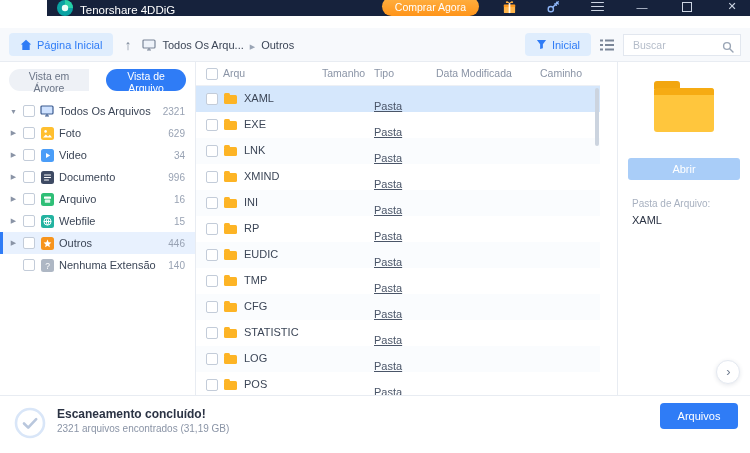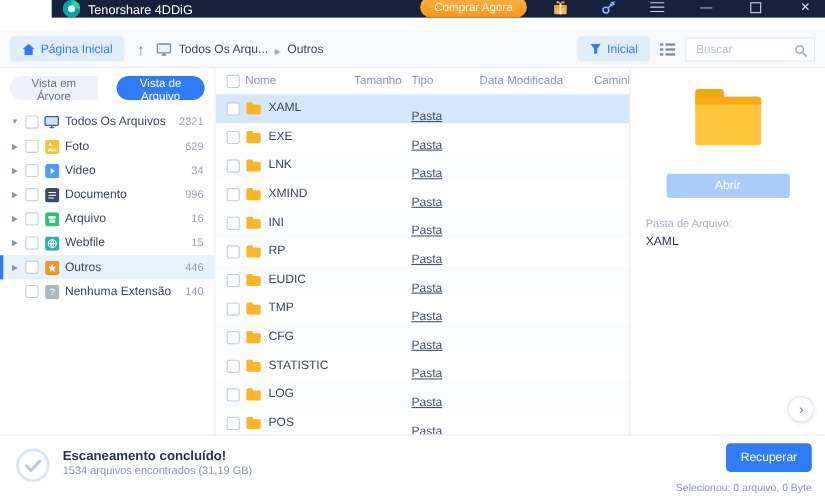--- a/index.html
+++ b/index.html
@@ -68,21 +68,21 @@
   .trow.sel{background:#d5e7fc;}
   .trow .cb{position:absolute;left:10px;top:7px;}
   .folder{position:absolute;left:28px;top:9px;width:13px;height:9px;background:#fdb425;border-radius:1.5px;}
   .folder::before{content:"";position:absolute;top:-2.5px;left:0;width:6px;height:3px;
     background:#fdb425;border-radius:1.5px 1.5px 0 0;}
   .c-name{position:absolute;left:48px;top:6px;}
   .c-tipo{position:absolute;left:178px;top:14px;color:#4a5568;text-decoration:underline;}
   .scroll-thumb{position:absolute;right:1px;top:26px;width:4px;height:58px;background:#ccd4df;border-radius:2px;}
 
   
-  .preview{position:absolute;top:62px;right:0;width:178px;height:334px;background:#fff;
+  .preview{position:absolute;top:62px;right:0;width:133px;height:334px;background:#fff;
     border-left:1px solid #e8ecf2;box-sizing:border-box;}
   .folder-large{position:relative;width:60px;height:44px;background:#ffc63d;border-radius:3px;
     margin:26px auto 26px;}
   .folder-large::before{content:"";position:absolute;top:-7px;left:0;width:26px;height:8px;
     background:#f2a60f;border-radius:3px 3px 0 0;}
   .folder-large::after{content:"";position:absolute;top:0;left:0;right:0;height:7px;
     background:#f6ab13;border-radius:3px 3px 0 0;}
   .open-btn{display:block;margin:0 auto;width:112px;height:22px;background:#a9cdf8;color:#fff;
     border:none;border-radius:3px;font-size:11px;cursor:pointer;font-family:inherit;}
   .p-label{margin:18px 0 5px 14px;color:#a8b1c0;font-size:10px;}
@@ -304,21 +304,21 @@
           </svg>
         </span>
       <span class="t-label">Nenhuma Extensão</span>
       <span class="t-count">140</span>
     </div>
   </div>
 
   <div class="main">
     <div class="thead">
       <span class="cb h-cb"></span>
-      <span class="h-nome">Nome</span>
+      <span class="h-nome">Arqu</span>
       <span class="h-tam">Tamanho</span>
       <span class="h-tipo">Tipo</span>
       <span class="h-data">Data Modificada</span>
       <span class="h-cam">Caminho</span>
     </div>
 
     <div class="trow sel">
       <span class="cb"></span>
         <span class="folder"></span>
       <span class="c-name">XAML</span>
@@ -403,18 +403,17 @@
   </div>
 
   <div class="statusbar">
     <span class="status-icon">
       <svg width="32" height="32" viewBox="0 0 32 32">
           <circle cx="16" cy="16" r="14" fill="#fff" stroke="#d9e6f8" stroke-width="2.6"></circle>
           <path d="M10 16.5l4.2 4.2 8-8.6" stroke="#b9c7dd" stroke-width="2.6" fill="none" stroke-linecap="round" stroke-linejoin="round"></path>
         </svg>
     </span>
     <div class="status-title">Escaneamento concluído!</div>
-    <div class="status-sub">1534 arquivos encontrados (31,19 GB)</div>
-    <button class="recover-btn">Recuperar</button>
-    <div class="selection">Selecionou: 0 arquivo, 0 Byte</div>
+    <div class="status-sub">2321 arquivos encontrados (31,19 GB)</div>
+    <button class="recover-btn">Arquivos</button>
   </div>
 
 </div>
 
 </body></html>

